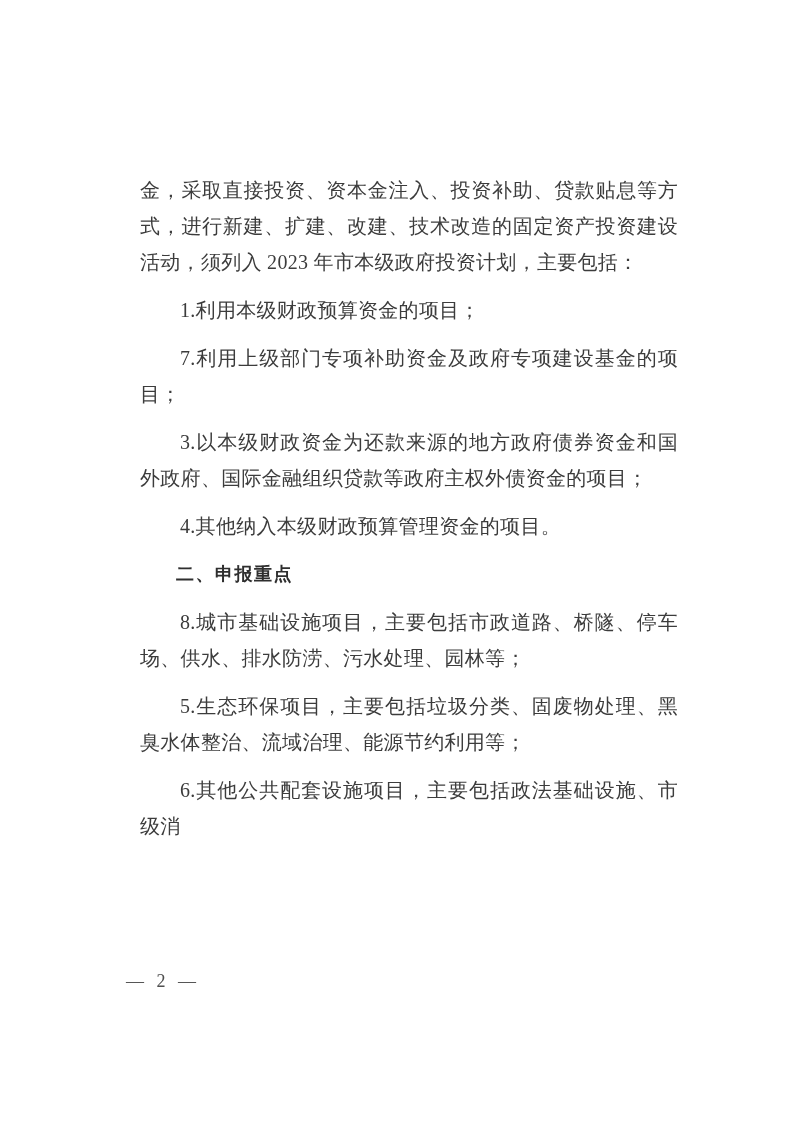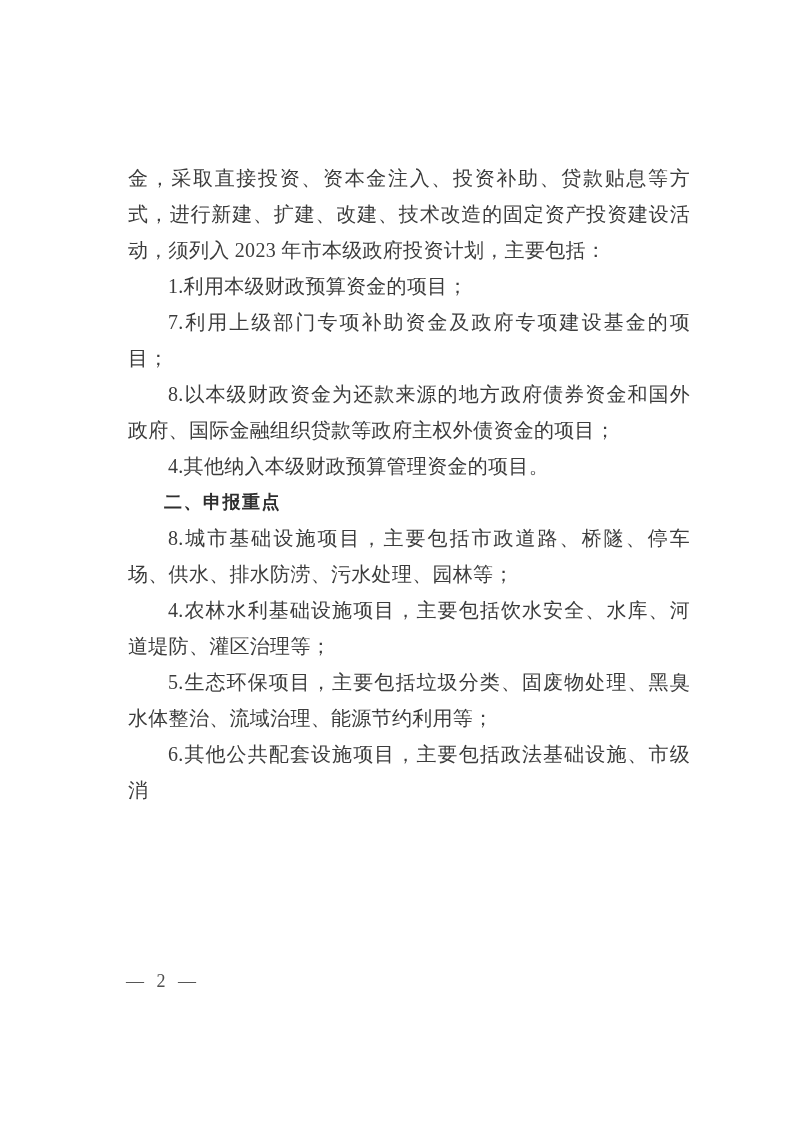--- a/index.html
+++ b/index.html
@@ -20,21 +20,21 @@
     left: 128px;
     top: 160px;
     width: 562px;
     font-size: 20px;
     line-height: 36px;
     color: #3c3c3c;
     text-align: justify;
     letter-spacing: 0.3px;
   }
   .content p {
-    margin: 0;
+    margin: 12px;
     padding: 0;
   }
   .content p.indent {
     text-indent: 2em;
   }
   .content p.heading {
     font-family: "Liberation Sans", sans-serif;
     font-weight: bold;
     font-size: 18px;
     color: #2e2e2e;
@@ -56,32 +56,31 @@
 
 <div class="page">
 
   <div class="content">
     <p class="para">金，采取直接投资、资本金注入、投资补助、贷款贴息等方式，进行新建、扩建、改建、技术改造的固定资产投资建设活动，须列入 2023 年市本级政府投资计划，主要包括：</p>
 
     <p class="para indent">1.利用本级财政预算资金的项目；</p>
 
     <p class="para indent">7.利用上级部门专项补助资金及政府专项建设基金的项目；</p>
 
-    <p class="para indent">8.以本级财政资金为还款来源的地方政府债券资金和国外政府、国际金融组织贷款等政府主权外债资金的项目；</p>
+    <p class="para indent">3.以本级财政资金为还款来源的地方政府债券资金和国外政府、国际金融组织贷款等政府主权外债资金的项目；</p>
 
     <p class="para indent">4.其他纳入本级财政预算管理资金的项目。</p>
 
     <p class="heading indent">二、申报重点</p>
 
 
     <p class="para indent">8.城市基础设施项目，主要包括市政道路、桥隧、停车场、供水、排水防涝、污水处理、园林等；</p>
 
 
 
-    <p class="para indent">4.农林水利基础设施项目，主要包括饮水安全、水库、河道堤防、灌区治理等；</p>
 
     <p class="para indent">5.生态环保项目，主要包括垃圾分类、固废物处理、黑臭水体整治、流域治理、能源节约利用等；</p>
 
     <p class="para indent">6.其他公共配套设施项目，主要包括政法基础设施、市级消</p>
   </div>
 
   <div class="page-footer">— 2 —</div>
 
 </div>
 

